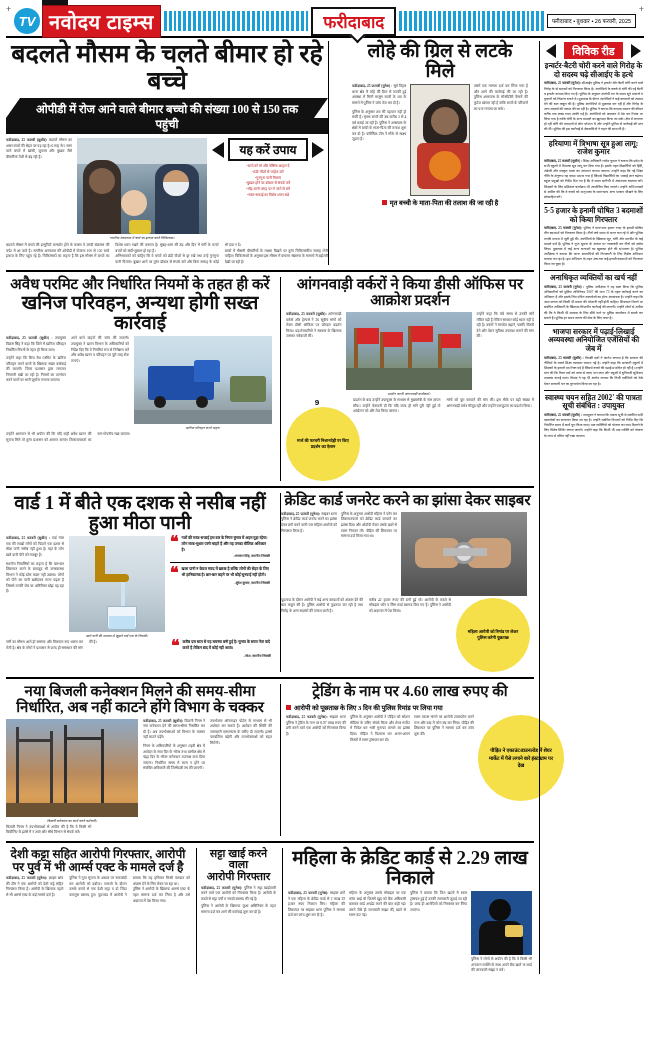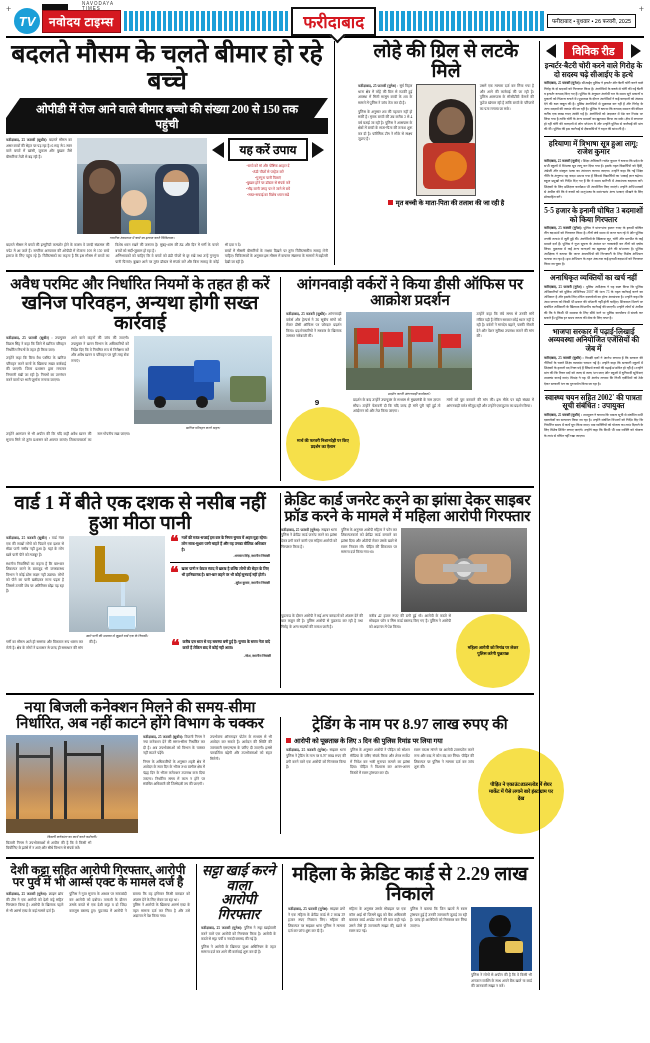--- a/index.html
+++ b/index.html
@@ -15,21 +15,21 @@
   
   .masthead { height:36px; position:relative; display:flex; align-items:center; padding-top:6px; }
   .crop-mark { position:absolute; font-size:9px; color:#555; }
   .cm-tl { left:0px; top:4px; }
   .cm-tr { right:0px; top:4px; }
   .tv-logo { width:26px; height:26px; border-radius:50%; background:#1b9fd8;
              color:#fff; font-weight:bold; font-size:13px; display:flex;
              align-items:center; justify-content:center; margin-left:8px; font-style:italic;}
   .brand-wrap { position:relative; margin-left:2px; }
   .brand-black { position:absolute; width:26px; height:16px; background:#111; left:0; top:-6px; }
-  .brand-box { background:#d51820; color:#fff; font-weight:bold; font-size:12px;
+  .brand-box { background:#d51820; color:#fff; font-weight:bold; font-size:20px;
                padding:2px 6px; letter-spacing:0.5px; position:relative; z-index:2;
                border:1px solid #8d0d12; }
   .brand-sub { position:absolute; top:-9px; left:40px; font-size:4.5px; letter-spacing:1px; color:#333; }
   .bar-stripes { flex:1; height:20px; display:flex; gap:2px; overflow:hidden; margin:0 3px; }
   .bar-stripes i { display:block; width:5px; height:100%; background:#1b9fd8; }
   .city-tag { position:relative; z-index:3; }
   .city-box { background:#fff; border:2px solid #111; padding:1px 10px;
               font-size:17px; font-weight:bold; color:#d51820; position:relative; }
   .city-box:after { content:""; position:absolute; left:48%; bottom:-7px; width:9px; height:9px;
                     background:#fff; border-right:2px solid #111; border-bottom:2px solid #111;
@@ -43,21 +43,21 @@
 
   
   .hl {
     font-family:"Liberation Serif","DejaVu Serif",serif;
     font-weight:bold; color:#111; line-height:1.06; text-align:center;
   }
   .hl-xl { font-size:25px; }
   .hl-lg { font-size:19px; }
   .hl-md { font-size:15px; }
   .hl-sm { font-size:12px; }
-  .hl-xs { font-size:14px;font-style:italic; }
+  .hl-xs { font-size:11px; }
   .body-text {
     font-size:3.6px; line-height:1.55; text-align:justify; color:#2b2b2b;
     font-family:"Liberation Serif","DejaVu Serif",serif;
   }
   .dateline { font-weight:bold; }
   .rule { border-top:1px solid #000; margin:4px 0; }
   .rule-thick { border-top:2px solid #000; margin:5px 0; }
 
   
   .ribbon { position:relative; background:#111; color:#fff; font-weight:bold;
@@ -211,25 +211,25 @@
 
     <div class="date-box">फरीदाबाद • बुधवार • 26 फरवरी, 2025</div>
   </div>
 
   <div style="border-top:2px solid #000; margin-bottom:3px;"></div>
 
   <div class="content">
 
     <div class="col-main">
 
-      <div style="display:flex; gap:6px;">
+      <div style="display:flex; ">
 
         <div style="width:322px;">
           <div class="hl hl-xl">बदलते मौसम के चलते बीमार हो रहे बच्चे</div>
-          <div class="ribbon">ओपीडी में रोज आने वाले बीमार बच्चो की संख्या 200 से 150 तक पहुंची</div>
+          <div class="ribbon">ओपीडी में रोज आने वाले बीमार बच्चो की संख्या 100 से 150 तक पहुंची</div>
 
           <div style="display:flex; gap:5px; margin-top:4px;">
             <div style="width:66px;">
               <p class="body-text">
                 <span class="dateline">फरीदाबाद, 25 फरवरी (सुधीर)</span><span>: बदलते मौसम का असर बच्चों की सेहत पर पड़ रहा है। 6 माह से 5 साल वाले बच्चों में खांसी, जुकाम और बुखार जैसे बीमारियां तेजी से बढ़ रही हैं।</span>
               </p>
             </div>
 
             <div style="width:130px;">
               <div class="photo" style="height:96px;
@@ -432,21 +432,20 @@
                 <span class="qmark">❝</span>
                 <span class="qtext">करीब दस साल से यह समस्या बनी हुई है। चुनाव के समय नेता वादे करते हैं लेकिन बाद में कोई नहीं आता।</span>
               </div>
               <div class="quote-attr">-नरेश, स्थानीय निवासी</div>
             </div>
           </div>
         </div>
 
         <div style="width:254px; border-left:1px solid #000; ">
           <div class="hl hl-md">क्रेडिट कार्ड जनरेट करने का झांसा देकर साइबर</div>
-          <div class="hl hl-md">फ्रॉड करने के मामले में महिला आरोपी गिरफ्तार</div>
 
           <div style="display:flex; gap:4px; margin-top:3px;">
             <div style="width:56px;">
               <p class="body-text">
                 <span class="dateline">फरीदाबाद, 25 फरवरी (मुनेश):</span>
                 <span>साइबर थाना पुलिस ने क्रेडिट कार्ड जनरेट करने का झांसा देकर ठगी करने वाली एक महिला आरोपी को गिरफ्तार किया है।</span>
               </p>
             </div>
             <div style="width:56px;">
               <p class="body-text">पुलिस के अनुसार आरोपी महिला ने फोन कर शिकायतकर्ता को क्रेडिट कार्ड बनवाने का झांसा दिया और ओटीपी लेकर उसके खाते से रकम निकाल ली। पीड़ित की शिकायत पर मामला दर्ज किया गया था।</p>
@@ -469,21 +468,21 @@
             </div>
             <div style="width:78px;">
               <div class="circle-note">महिला आरोपी को रिमांड पर लेकर पुलिस करेगी पूछताछ</div>
             </div>
           </div>
         </div>
       </div>
 
       <div class="rule-thick"></div>
 
-      <div style="display:flex; gap:6px;align-items:center;">
+      <div style="display:flex; gap:6px;">
 
         <div style="width:268px;">
           <div class="hl hl-md">नया बिजली कनेक्शन मिलने की समय-सीमा</div>
           <div class="hl hl-md">निर्धारित, अब नहीं काटने होंगे विभाग के चक्कर</div>
 
           <div style="display:flex; gap:5px; margin-top:3px;">
             <div style="width:132px;">
               <div class="photo" style="height:98px;
                    background:linear-gradient(180deg,#8fa9c4 0%,#b98a5e 55%,#d9a05a 78%,#c98a45 100%);">
                 <div style="position:absolute;left:10px;top:8px;width:3px;height:78px;background:#3a3a3a;"></div>
@@ -507,21 +506,21 @@
               <p class="body-text">उपभोक्ता ऑनलाइन पोर्टल के माध्यम से भी आवेदन कर सकते हैं। आवेदन की स्थिति की जानकारी एसएमएस के जरिए दी जाएगी। इससे पारदर्शिता बढ़ेगी और उपभोक्ताओं को राहत मिलेगी।</p>
             </div>
           </div>
 
           <div class="cols3" style="margin-top:2px;">
             <p class="body-text">बिजली निगम ने उपभोक्ताओं से अपील की है कि वे किसी भी बिचौलिए के झांसे में न आएं और सीधे विभाग से संपर्क करें।</p>
           </div>
         </div>
 
         <div style="width:254px; border-left:1px solid #000; padding-left:5px;">
-          <div class="hl hl-md">ट्रेडिंग के नाम पर 8.97 लाख रुपए की</div>
+          <div class="hl hl-md">ट्रेडिंग के नाम पर 4.60 लाख रुपए की</div>
 
           <div class="callout" style="margin-top:4px;">
             <span class="sq"></span>
             <span class="ctext">आरोपी को पूछताछ के लिए 3 दिन की पुलिस रिमांड पर लिया गया</span>
           </div>
 
           <div style="display:flex; gap:4px; margin-top:3px;">
             <div style="width:62px;">
               <p class="body-text">
                 <span class="dateline">फरीदाबाद, 25 फरवरी (मुनेश):</span>

